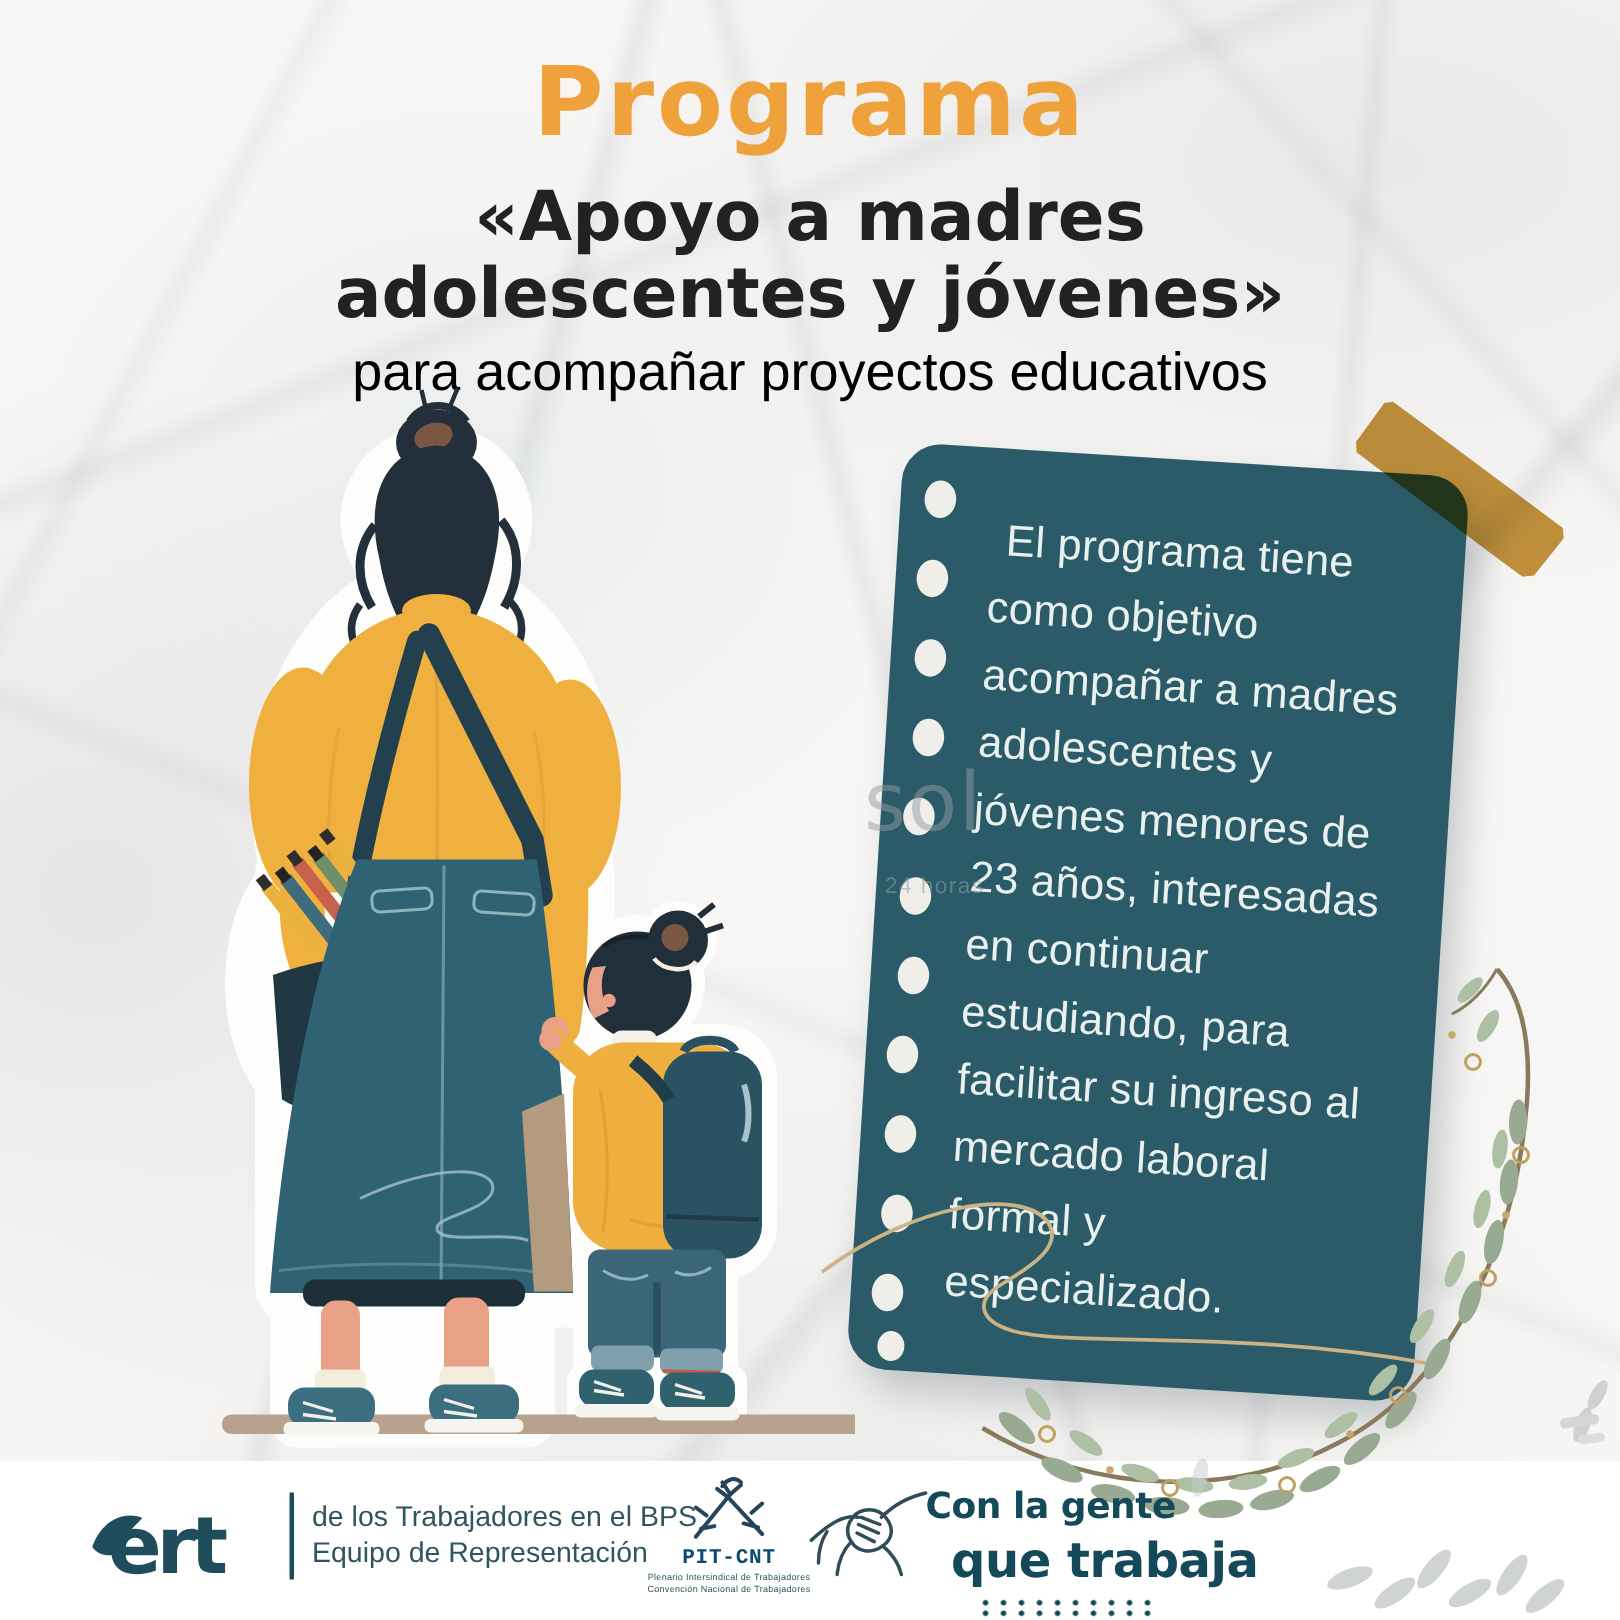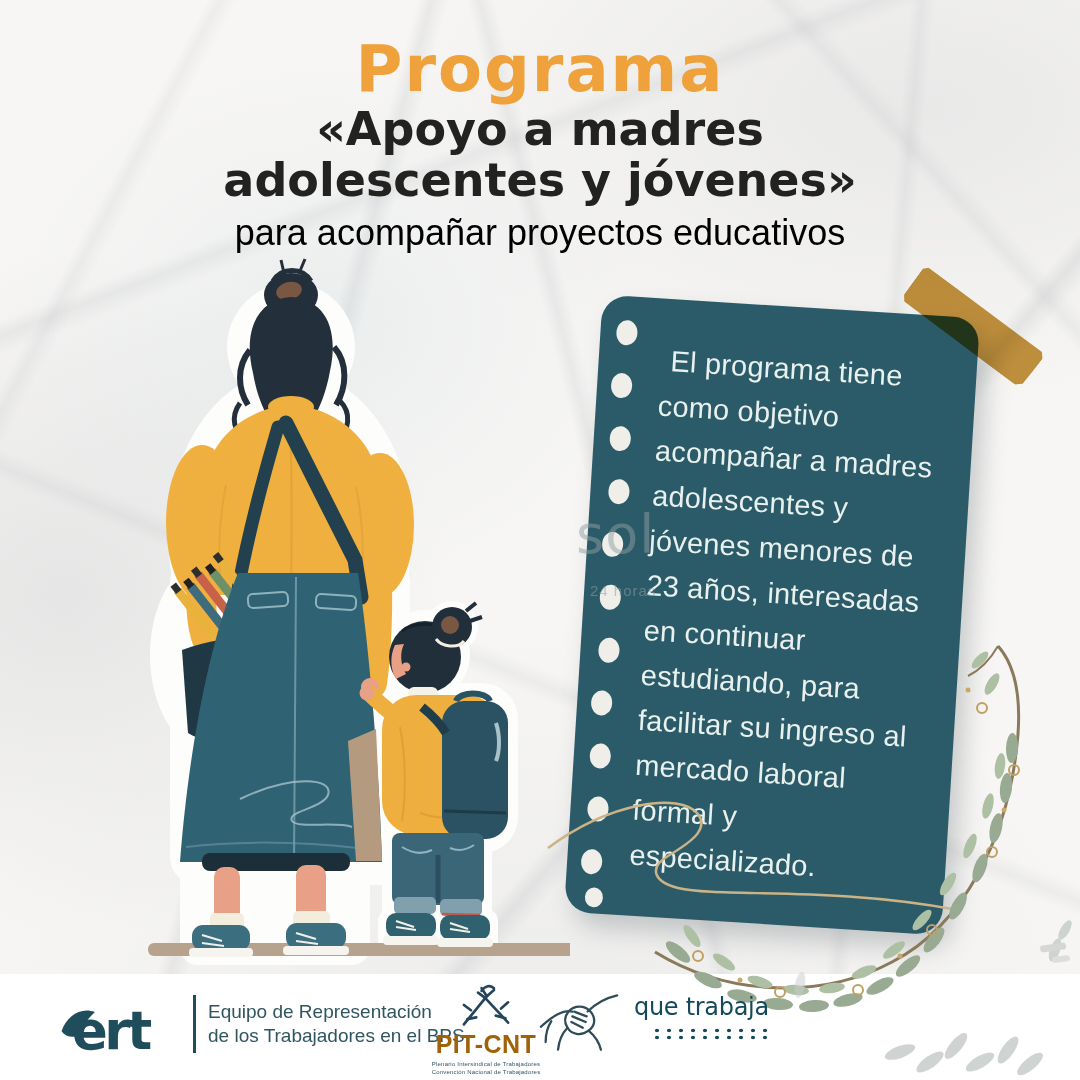--- a/index.html
+++ b/index.html
@@ -28,21 +28,21 @@
   
   .header{position:absolute;left:0;top:36px;width:100%;text-align:center;z-index:2;}
   .kicker{
     font-family:"DejaVu Sans",sans-serif;font-size:64px;font-weight:800;
     letter-spacing:2px;color:#EFA13C;line-height:1.05;
   }
   .title-line{
     font-family:"DejaVu Sans",sans-serif;font-size:46px;font-weight:800;
     color:#222220;line-height:51px;letter-spacing:0px;
   }
-  .title-block{margin-top:1px;}
+  .title-block{margin-top:16px;}
   .subtitle{
     font-size:36px;font-weight:400;color:#000000;margin-top:6px;letter-spacing:0px;
   }
   
   .illustration{position:absolute;left:90px;top:255px;width:480px;height:712px;z-index:2;}
   
   .note-card{
     position:absolute;left:583px;top:306px;width:378px;height:618px;
     background:#2B5B69;border-radius:26px;z-index:3;
     transform:rotate(3.6deg);
@@ -74,26 +74,26 @@
   .swoosh{position:absolute;left:520px;top:770px;width:470px;height:160px;z-index:5;}
   .wreath{position:absolute;left:600px;top:600px;width:480px;height:480px;z-index:6;}
   
   .footer-band{position:absolute;left:0;bottom:0;width:100%;height:106px;background:#ffffff;z-index:2;}
   .footer-content{position:absolute;left:0;top:974px;width:100%;height:106px;z-index:7;margin-left:32px;}
   .ert-logo{position:absolute;left:26px;top:20px;width:132px;height:64px;}
   .logo-divider{position:absolute;left:161px;top:21px;width:3px;height:58px;background:#1F4D5B;}
   .ert-caption{position:absolute;left:176px;top:26px;font-size:19px;line-height:24px;color:#2F5560;font-weight:500;}
   .pitcnt{position:absolute;left:398px;top:8px;width:112px;text-align:center;}
   .pitcnt-icon{width:62px;height:46px;}
-  .pitcnt-wordmark{font-family:Liberation Sans, sans-serif;font-size:25px;font-weight:800;color:#a16207;letter-spacing:.5px;margin-top:-2px;}
+  .pitcnt-wordmark{font-family:Liberation Mono, monospace;font-size:14px;font-weight:800;color:#0c4a6e;letter-spacing:.5px;margin-top:-2px;}
   .pitcnt-sub{font-size:6px;line-height:7.5px;color:#2F5560;letter-spacing:.2px;margin-top:2px;}
   .handshake{position:absolute;left:506px;top:12px;width:82px;height:74px;}
   .slogan{position:absolute;left:585px;top:16px;color:#14495A;font-family:"DejaVu Sans",sans-serif;}
   .slogan-l1{font-size:24px;font-weight:800;letter-spacing:-.3px;}
-  .slogan-l2{font-size:24px;font-weight:400;letter-spacing:-.3px;margin-left:17px;margin-top:3px;}
+  .slogan-l2{font-size:32px;font-weight:700;letter-spacing:-.3px;margin-left:17px;margin-top:3px;}
   .slogan-dots{
     width:122px;height:13px;margin-left:34px;margin-top:6px;
     background-image:radial-gradient(circle,#14495A 1.6px,transparent 2.1px);
     background-size:12px 7px;
   }
 </style>
 </head>
 <body>
 
 <div class="poster">
@@ -345,22 +345,22 @@
   </svg>
 
   <div class="footer-band"></div>
   <div class="footer-content">
     <svg class="ert-logo" viewBox="0 0 150 72">
       <path d="M4,42 C10,24 26,14 42,20 C34,28 28,34 26,46 C18,50 9,49 4,42 Z" fill="#1F4D5B"></path>
       <text x="16" y="62" font-family="DejaVu Sans" font-size="60" font-weight="bold" letter-spacing="-4" fill="#1F4D5B">ert</text>
     </svg>
     <div class="logo-divider"></div>
     <div class="ert-caption">
+      <div>de los Trabajadores en el BPS</div>
       <div>Equipo de Representación</div>
-      <div>de los Trabajadores en el BPS</div>
     </div>
 
     <div class="pitcnt">
       <svg class="pitcnt-icon" viewBox="0 0 70 52">
         <g stroke="#24455A" stroke-width="3" stroke-linecap="round" fill="none">
           <path d="M10,48 L36,16"></path>
             <path d="M60,46 L34,18"></path>
           <path d="M36,16 L30,7 M36,16 L44,9 M34,18 L26,12"></path>
           <path d="M30,10 C34,4 40,3 44,7"></path>
           <path d="M18,32 L10,26 M52,30 L60,23"></path>
@@ -379,17 +379,18 @@
         <path d="M3,42 C16,30 26,24 36,26"></path>
         <path d="M83,9 C70,12 60,18 52,26"></path>
         <path d="M32,26 C38,19 49,19 55,26 C61,33 60,41 53,46 C45,52 35,50 31,43 C27,37 28,31 32,26 Z"></path>
         <path d="M36,31 L50,37 M35,37 L47,43 M38,26 L51,31"></path>
         <path d="M53,46 C59,51 64,58 66,66"></path>
         <path d="M31,43 C25,49 22,57 21,66"></path>
         <path d="M14,36 C10,42 8,50 8,58"></path>
       </g>
     </svg>
     <div class="slogan">
+      <div class="slogan-l1">Con la gente</div>
       <div class="slogan-l2">que trabaja</div>
       <div class="slogan-dots"></div>
     </div>
   </div>
 </div>
 
 </body></html>

